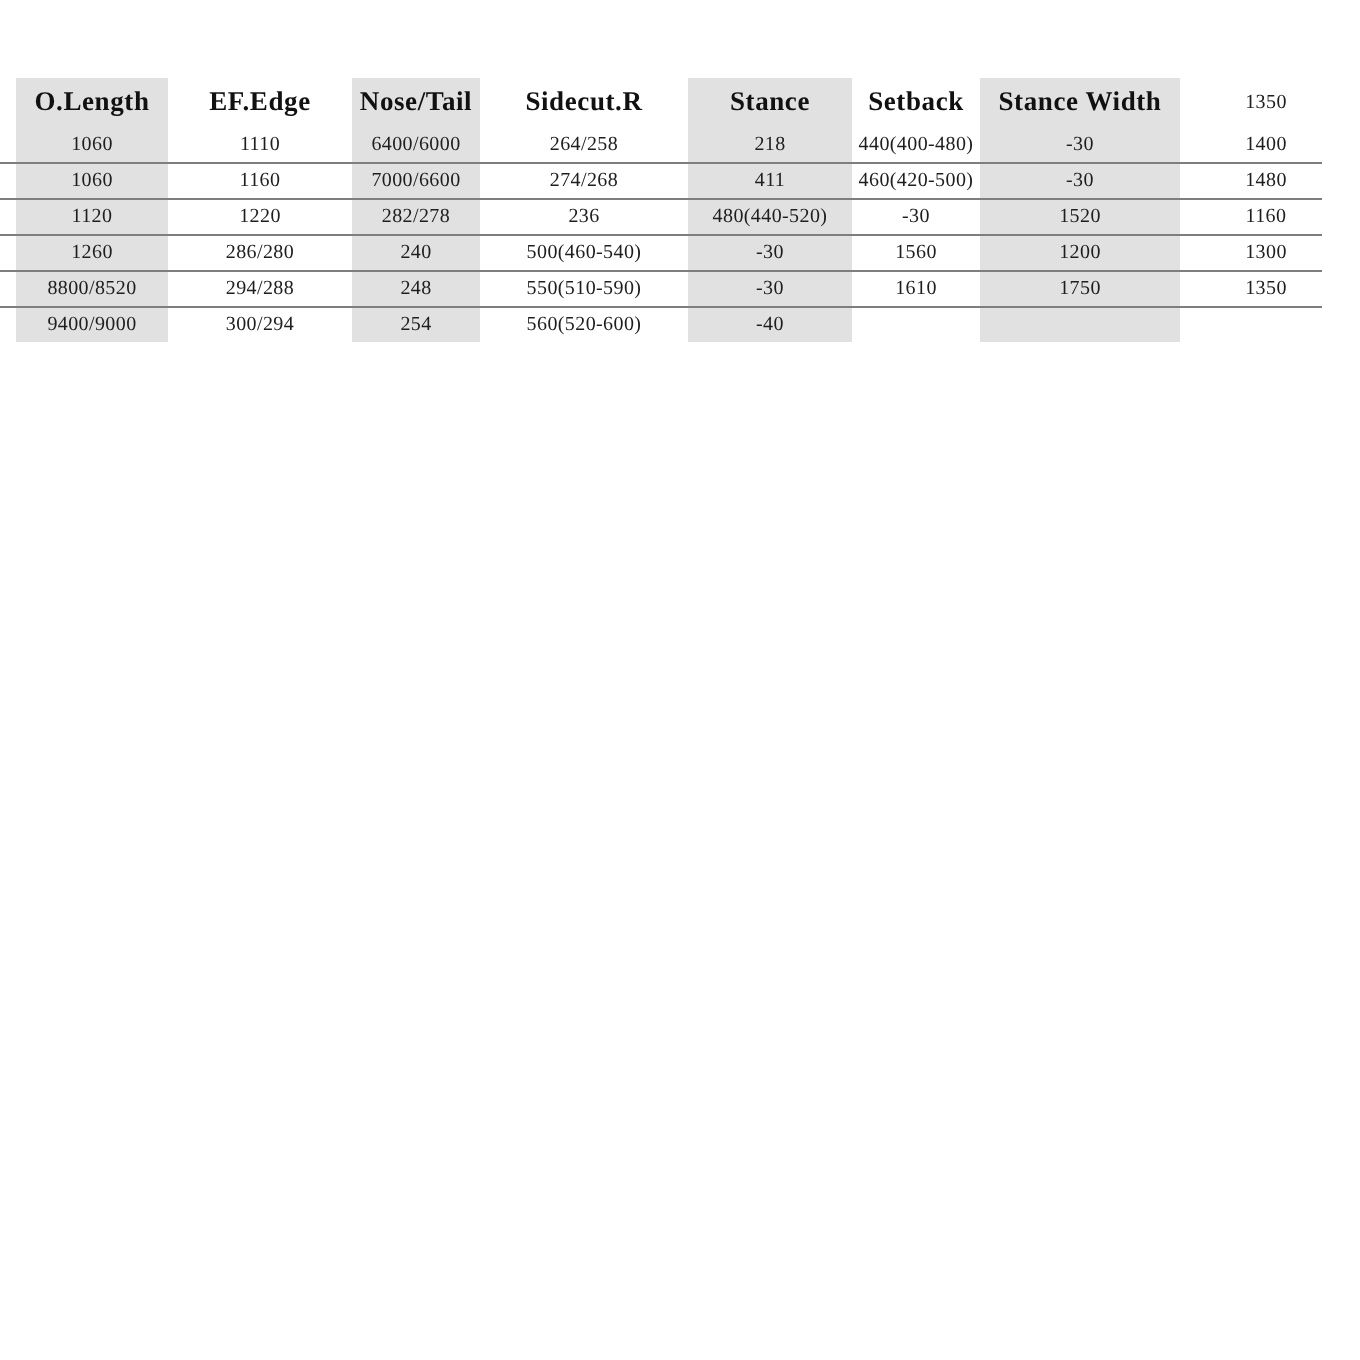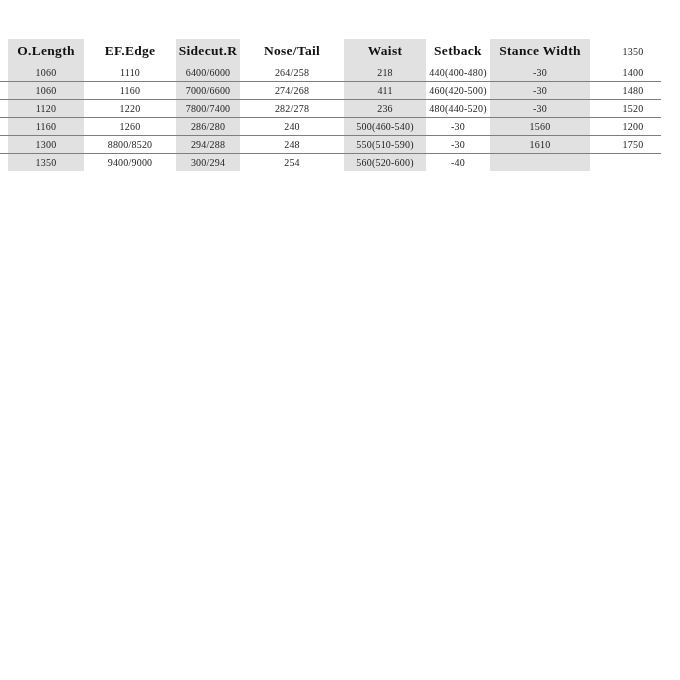--- a/index.html
+++ b/index.html
@@ -86,23 +86,23 @@
 
     <div class="hline l0"></div>
     <div class="hline l1"></div>
     <div class="hline l2"></div>
     <div class="hline l3"></div>
     <div class="hline l4"></div>
 
     <div class="grid">
       <div class="cell head">O.Length</div>
       <div class="cell head">EF.Edge</div>
+      <div class="cell head">Nose/Tail</div>
       <div class="cell head">Sidecut.R</div>
-      <div class="cell head">Nose/Tail</div>
-      <div class="cell head">Waist</div>
+      <div class="cell head">Stance</div>
       <div class="cell head">Setback</div>
       <div class="cell head">Stance Width</div>
 
     <div class="cell">1350</div>
         <div class="cell">1060</div>
         <div class="cell">1110</div>
         <div class="cell">6400/6000</div>
         <div class="cell">264/258</div>
         <div class="cell">218</div>
         <div class="cell">440(400-480)</div>
@@ -111,21 +111,20 @@
         <div class="cell">1060</div>
         <div class="cell">1160</div>
         <div class="cell">7000/6600</div>
         <div class="cell">274/268</div>
         <div class="cell">411</div>
         <div class="cell">460(420-500)</div>
         <div class="cell">-30</div>
         <div class="cell">1480</div>
         <div class="cell">1120</div>
         <div class="cell">1220</div>
-        <div class="cell">7800/7400</div>
         <div class="cell">282/278</div>
         <div class="cell">236</div>
         <div class="cell">480(440-520)</div>
         <div class="cell">-30</div>
         <div class="cell">1520</div>
         <div class="cell">1160</div>
         <div class="cell">1260</div>
         <div class="cell">286/280</div>
         <div class="cell">240</div>
         <div class="cell">500(460-540)</div>

